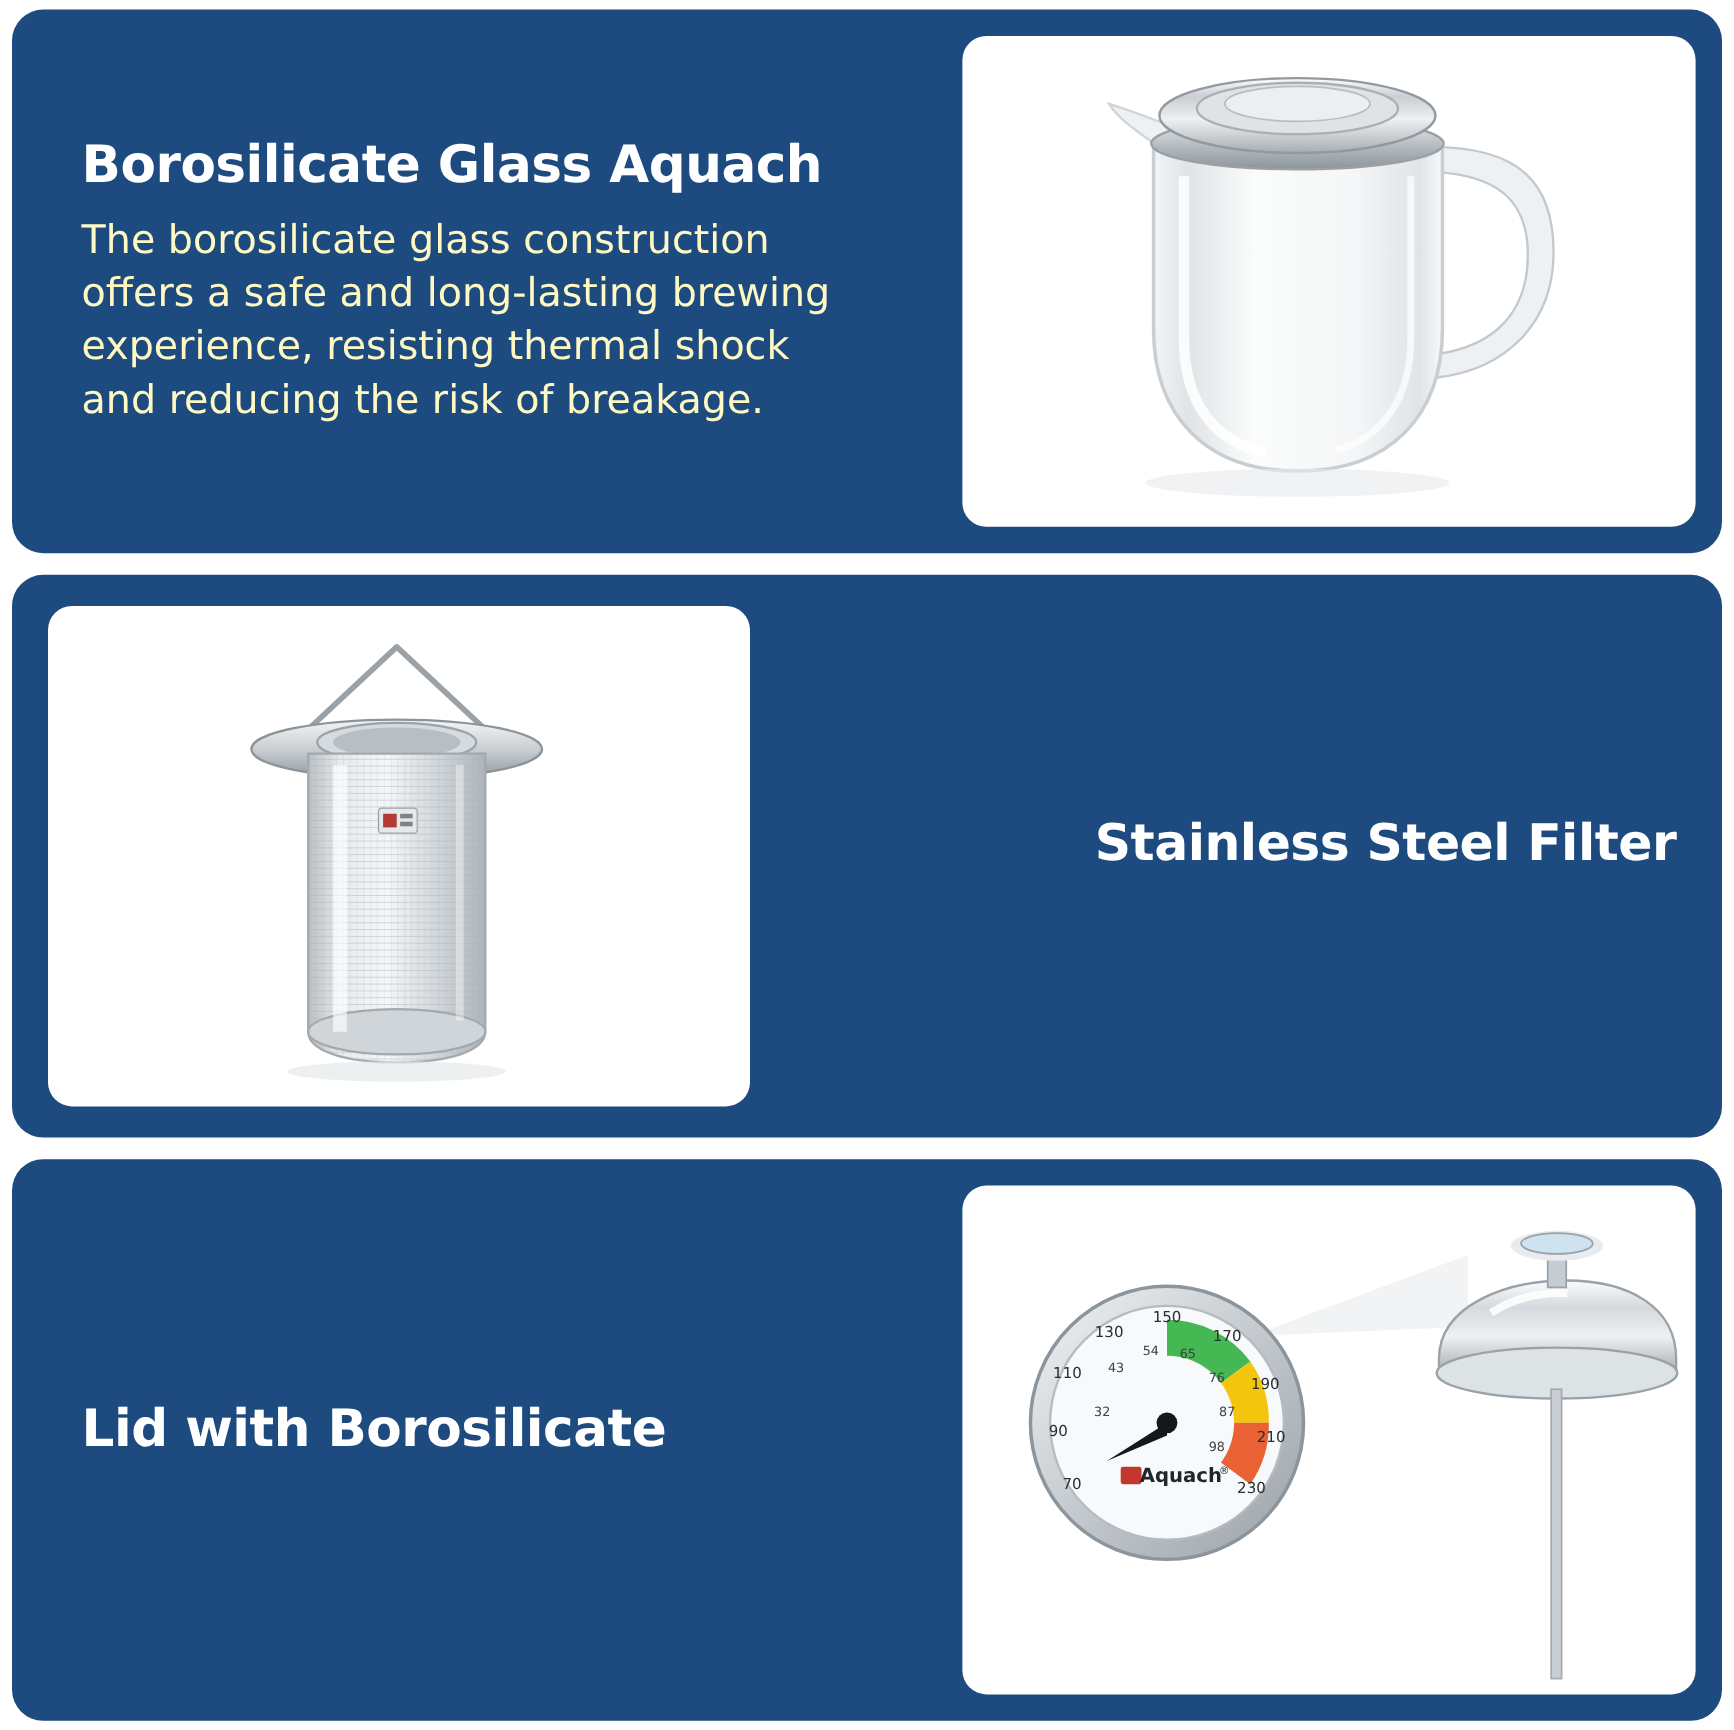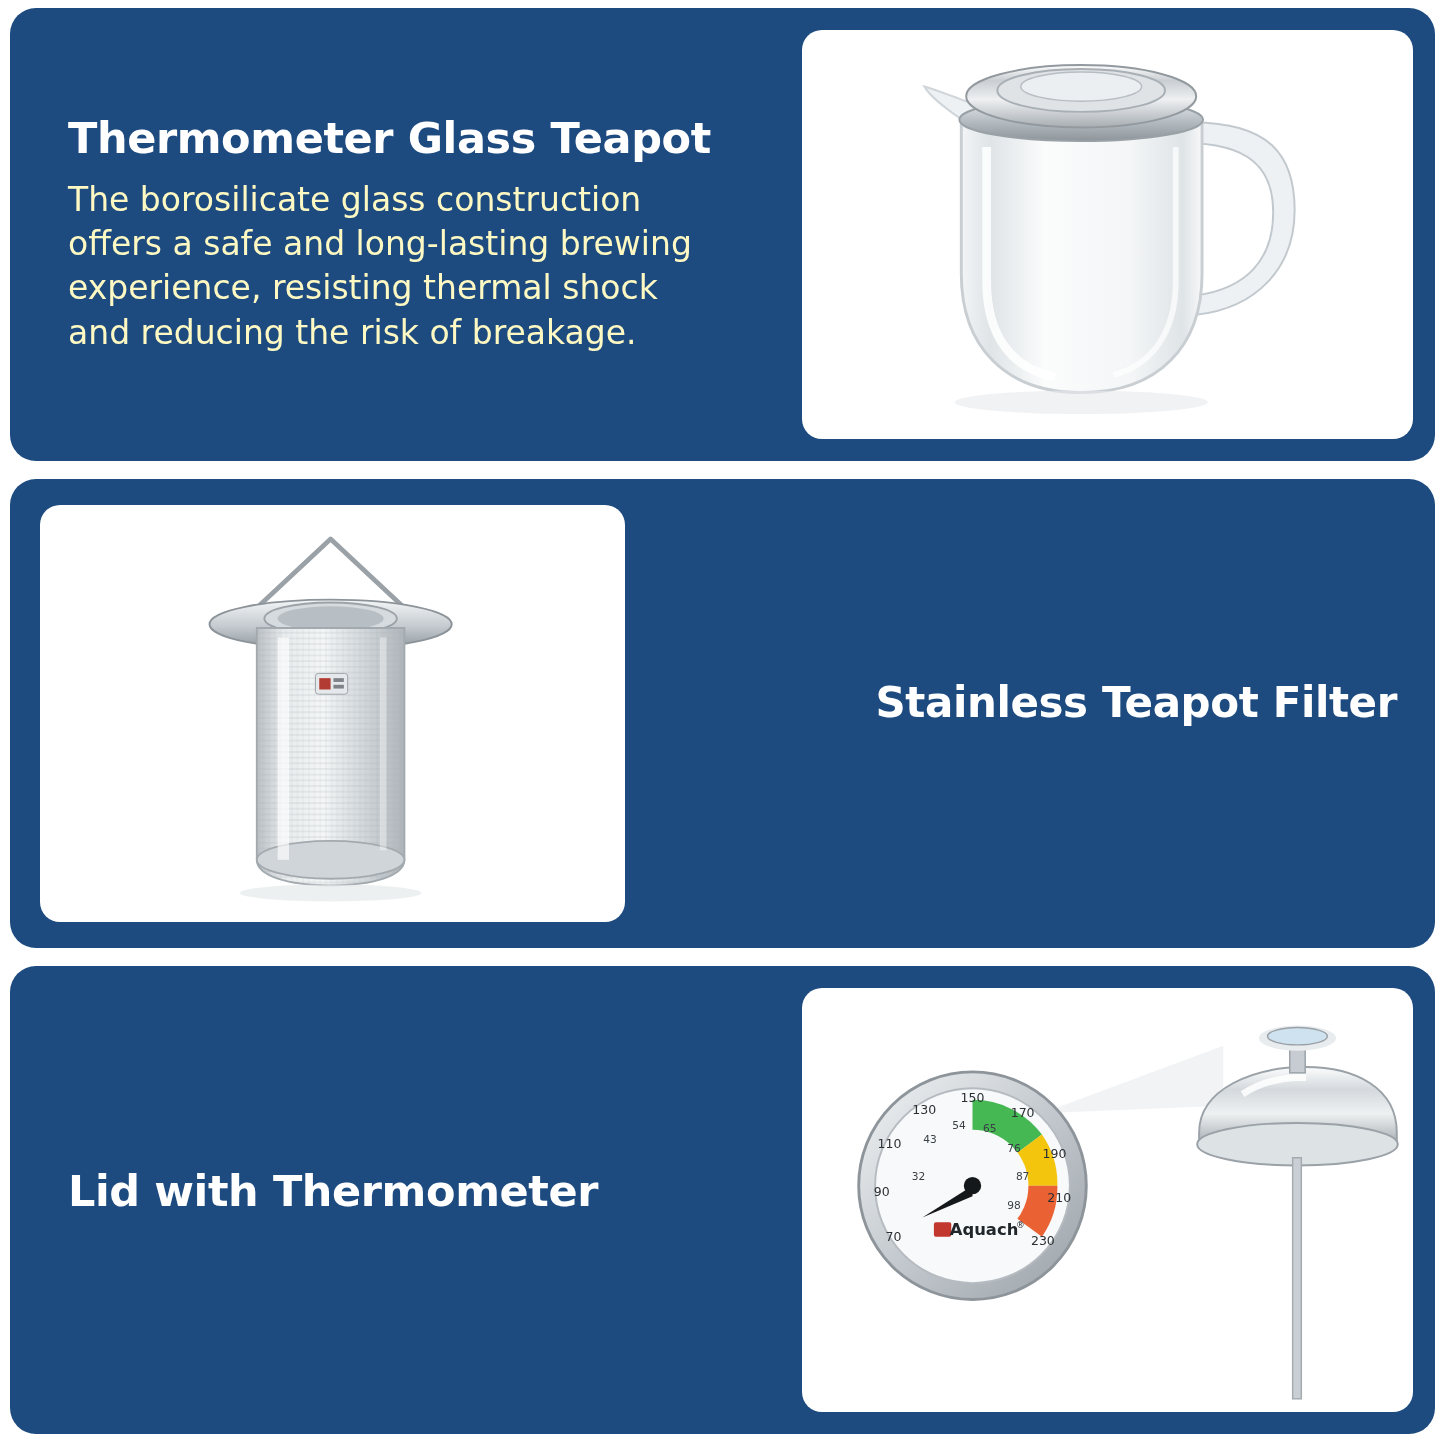--- a/index.html
+++ b/index.html
@@ -83,21 +83,21 @@
   
   svg.art { display: block; width: 100%; height: 100%; }
 </style>
 </head>
 <body>
 
 <div class="board">
 
   <section class="panel panel-1">
     <div class="text-col">
-      <h2 class="title">Thermometer Glass Teapot</h2>
+      <h2 class="title">Borosilicate Glass Aquach</h2>
       <p class="desc">The borosilicate glass construction offers a safe and long-lasting brewing experience, resisting thermal shock and reducing the risk of breakage.</p>
     </div>
     <div class="img-card">
       <svg class="art" viewBox="0 0 600 420" preserveAspectRatio="xMidYMid meet">
         <defs>
           <linearGradient id="glassBody" x1="0" y1="0" x2="1" y2="0">
             <stop offset="0%" stop-color="#f2f4f5"></stop>
             <stop offset="12%" stop-color="#dfe4e7"></stop>
             <stop offset="35%" stop-color="#fbfcfc"></stop>
             <stop offset="70%" stop-color="#f4f6f7"></stop>
@@ -178,27 +178,27 @@
           <rect x="262" y="178" width="34" height="22" rx="3" fill="#e6e9eb" stroke="#9aa1a6" stroke-width="1"></rect>
           <rect x="266" y="183" width="12" height="12" fill="#b23b33"></rect>
           <rect x="281" y="183" width="11" height="4" fill="#7c8287"></rect>
           <rect x="281" y="190" width="11" height="4" fill="#7c8287"></rect>
         </g>
 
         <ellipse cx="278" cy="410" rx="96" ry="9" fill="#e6e9eb" opacity="0.7"></ellipse>
       </svg>
     </div>
     <div class="text-col">
-      <h2 class="title">Stainless Teapot Filter</h2>
+      <h2 class="title">Stainless Steel Filter</h2>
     </div>
   </section>
 
   <section class="panel panel-3">
     <div class="text-col">
-      <h2 class="title">Lid with Thermometer</h2>
+      <h2 class="title">Lid with Borosilicate</h2>
     </div>
     <div class="img-card">
       <svg class="art" viewBox="0 0 600 440" preserveAspectRatio="xMidYMid meet">
         <defs>
           <linearGradient id="lidG" x1="0" y1="0" x2="0" y2="1">
             <stop offset="0%" stop-color="#fbfcfc"></stop>
             <stop offset="30%" stop-color="#d4d9dd"></stop>
             <stop offset="62%" stop-color="#eef1f2"></stop>
             <stop offset="100%" stop-color="#a9b0b5"></stop>
           </linearGradient>

